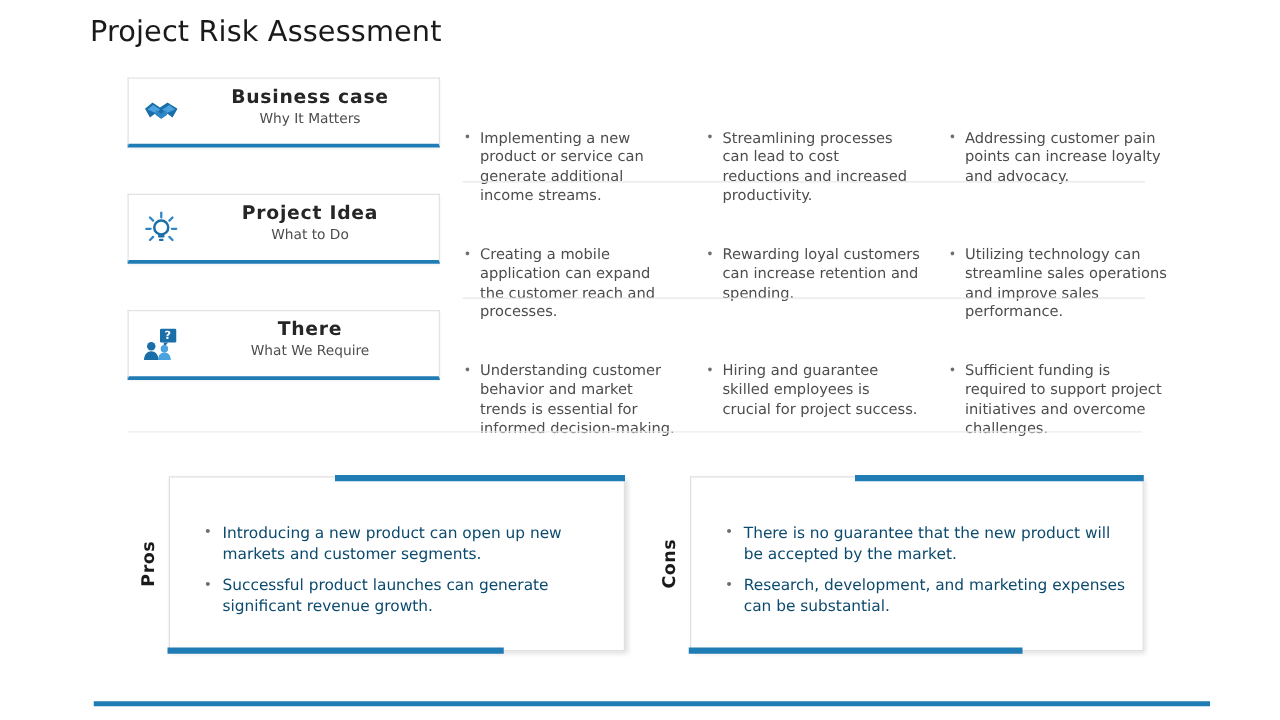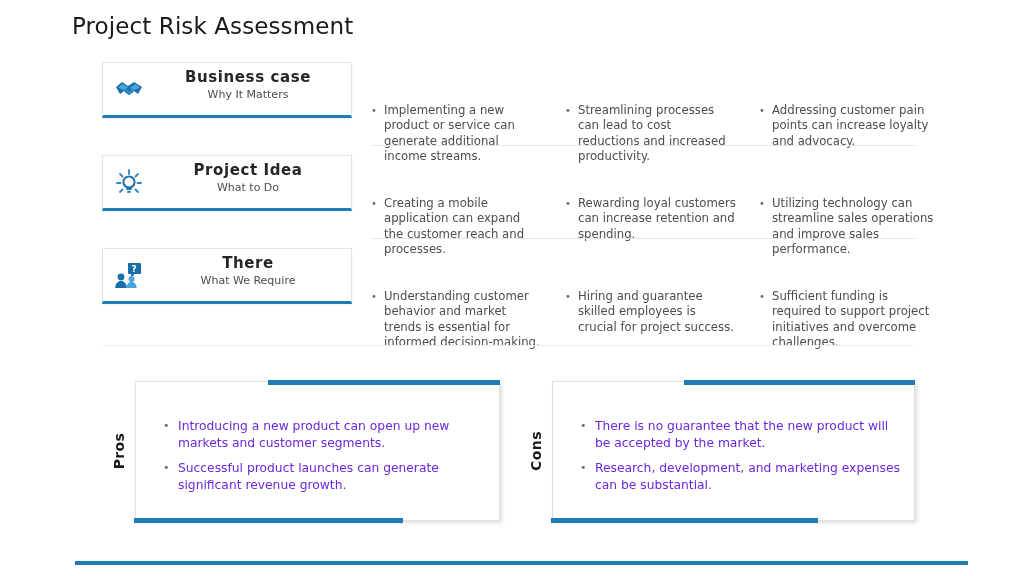--- a/index.html
+++ b/index.html
@@ -185,21 +185,21 @@
     position: absolute;
     left: 26px;
     right: 12px;
     top: 36px;
   }
   .pc-bullet {
     position: relative;
     padding-left: 16px;
     font-size: 12.3px;
     line-height: 16.5px;
-    color: #6d28d9;
+    color: #0c4a6e;
     margin-bottom: 9px;
   }
   .pc-bullet::before {
     content: "\2022";
     position: absolute;
     left: 1px;
     top: -0.5px;
     font-size: 11px;
     color: #6e6e6e;
   }

